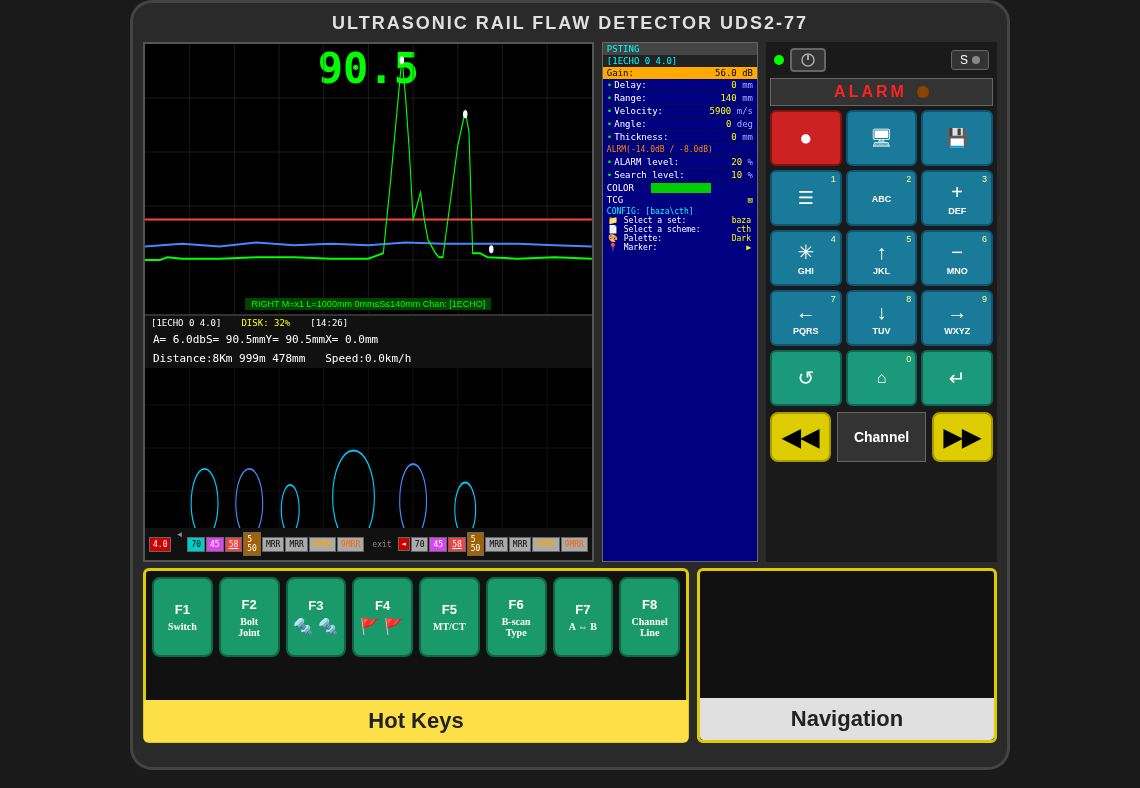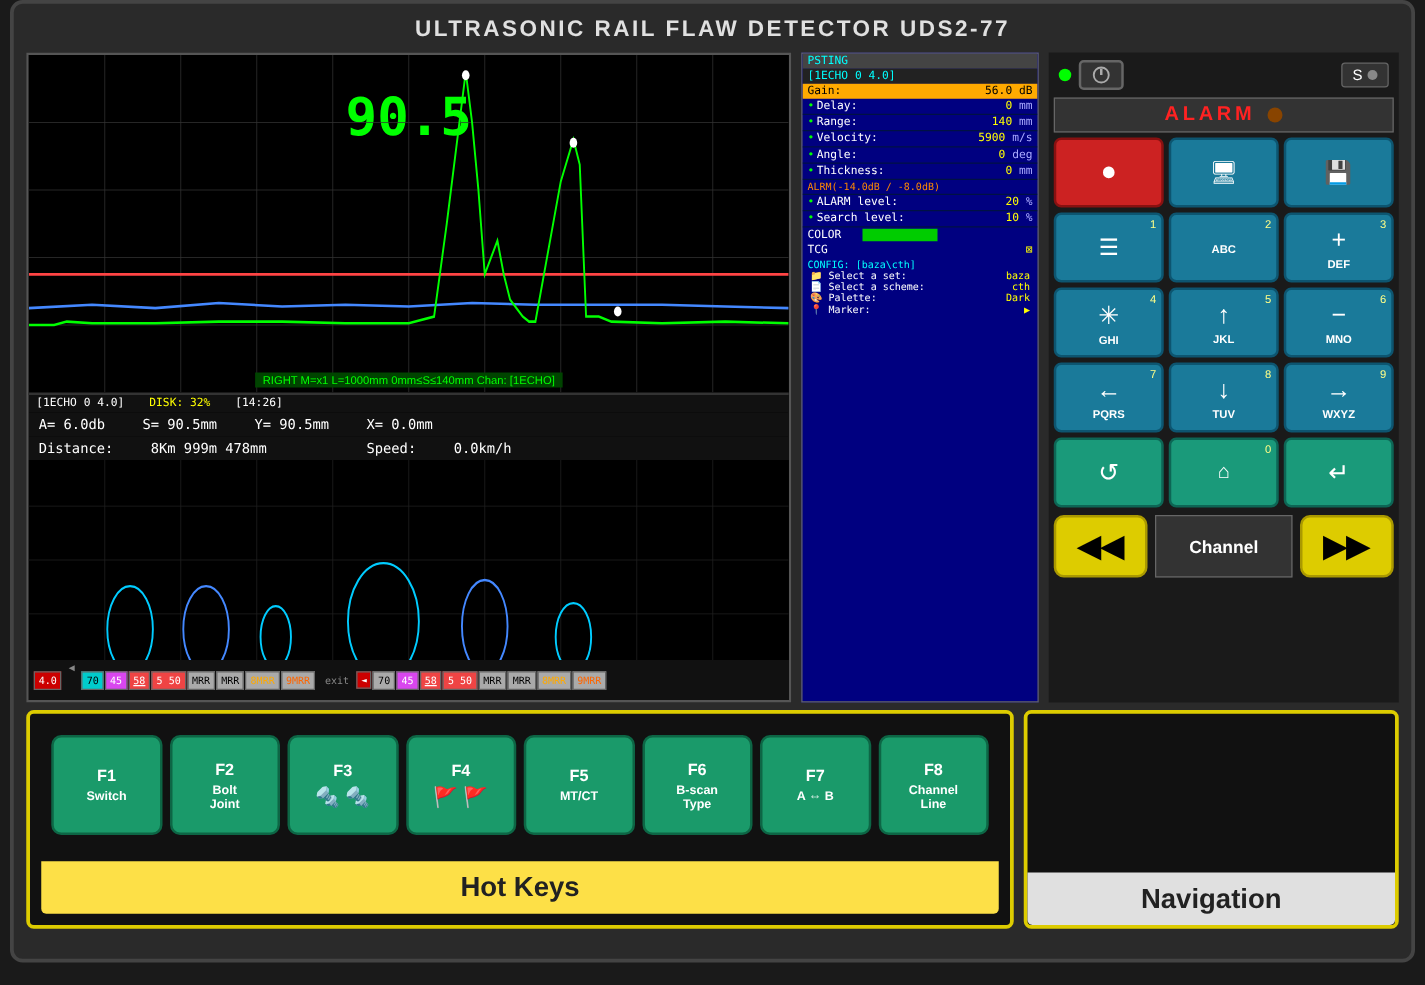--- a/index.html
+++ b/index.html
@@ -7,25 +7,25 @@
       width: 1140px;
       height: 788px;
       background: #1a1a1a;
       font-family: Arial, sans-serif;
       overflow: hidden;
       display: flex;
       flex-direction: column;
       align-items: center;
     }
     .device-container {
-      width: 1124px;
+      width: 880px;
       height: 770px;
       background: #2a2a2a;
       border: 3px solid #444;
-      border-radius: 10px;
+      border-radius: 22px;
       padding: 10px;
       position: relative;
     }
     .device-title {
       text-align: center;
       color: #e0e0e0;
       font-size: 18px;
       font-weight: bold;
       letter-spacing: 2px;
       margin-bottom: 8px;
@@ -57,21 +57,21 @@
     }
     
     .waveform-display {
       width: 100%;
       height: 100%;
       position: relative;
       overflow: hidden;
     }
     .big-number {
       position: absolute;
-      top: 25px;
+      top: 0;
       left: 50%;
       transform: translateX(-50%);
       color: #00ff00;
       font-size: 42px;
       font-weight: bold;
       font-family: monospace;
     }
     .screen-label {
       position: absolute;
       bottom: 4px;
@@ -91,21 +91,20 @@
       gap: 20px;
       font-size: 9px;
     }
     .status-white { color: #ffffff; font-family: monospace; }
     .status-yellow { color: #ffff00; font-family: monospace; }
     
     .measurement-bar {
       background: #111;
       padding: 3px 8px;
       display: flex;
-      gap: 30px;
       color: #ffffff;
       font-size: 11px;
       font-family: monospace;
     }
     
     .channel-tabs {
       background: #111;
       display: flex;
       gap: 2px;
       padding: 2px 4px;
@@ -120,21 +119,21 @@
     }
     .ch-box {
       padding: 2px 3px;
       border: 1px solid #666;
       color: #fff;
     }
     .ch-box.red-bg { background: #cc0000; color: #fff; }
     .ch-box.cyan-bg { background: #00cccc; color: #000; }
     .ch-box.green-bg { background: #ef4444; color: #fff; text-decoration: underline; }
     .ch-box.orange-bg { background: #d946ef; color: #fff; }
-    .ch-box.blue-bg { background: #ef4444; color: #fff; }
+    .ch-box.blue-bg { background: #a16207; color: #fff; }
     .ch-box.white-bg { background: #aaaaaa; color: #000; }
     
     .param-panel {
       width: 190px;
       background: #000080;
       border: 1px solid #666;
       font-family: monospace;
       font-size: 9px;
       overflow: hidden;
     }
@@ -353,21 +352,21 @@
       display: flex;
       gap: 8px;
       margin-top: 6px;
       height: 175px;
     }
     
     .hot-keys-area {
       flex: 1;
       border: 3px solid #ddcc00;
       border-radius: 6px;
-      padding: 17px;
+      padding: 6px;
       background: #111;
       display: flex;
       flex-direction: column;
       gap: 6px;
     }
     .fkeys-row {
       display: flex;
       gap: 6px;
     }
     .fkey {
@@ -388,20 +387,21 @@
     }
     .fkey-num {
       font-size: 13px;
     }
     .fkey-icon {
       font-size: 16px;
     }
     .fkey-text {
       font-size: 10px;
       text-align: center;
+      font-family: Liberation Serif, serif;
     }
     
     .navigation-area {
       width: 300px;
       border: 3px solid #ddcc00;
       border-radius: 6px;
       padding: 8px;
       background: #111;
       display: flex;
       flex-direction: column;

